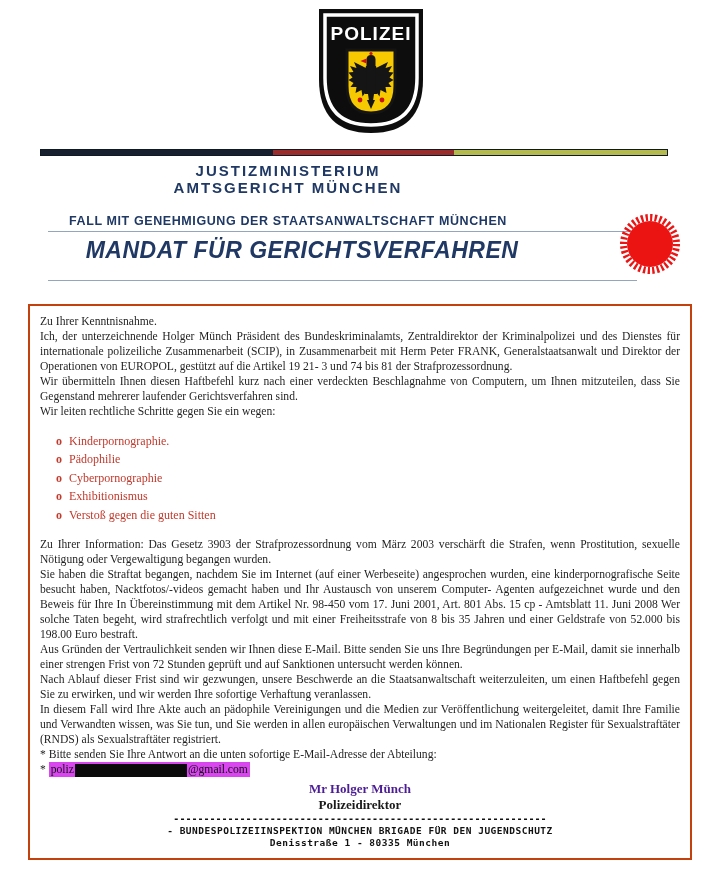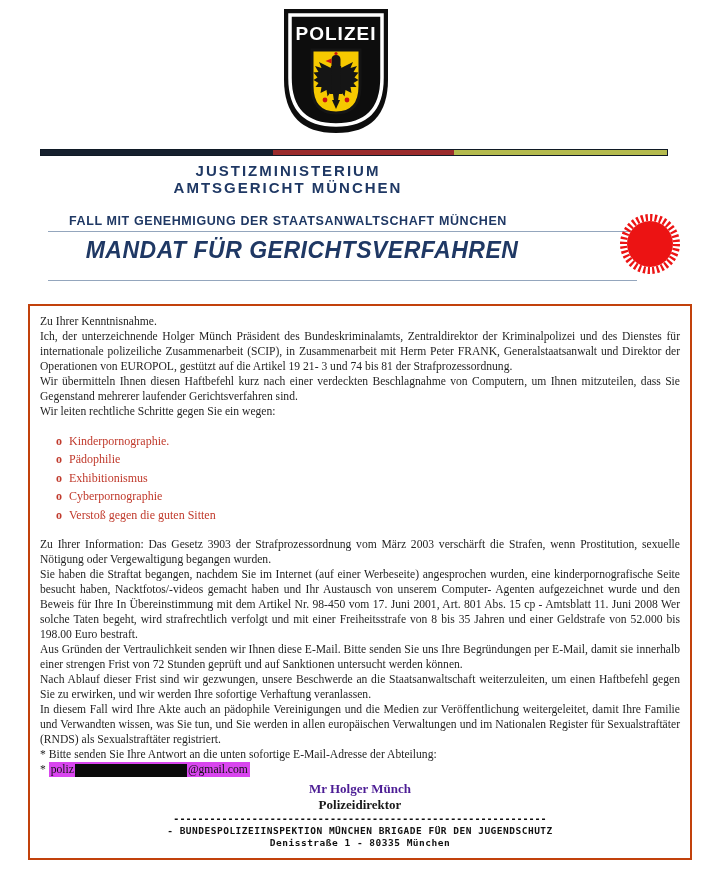--- a/index.html
+++ b/index.html
@@ -2,21 +2,21 @@
 <html><head>
 <meta charset="utf-8">
 <style>
   html,body{margin:0;padding:0;background:#ffffff;}
   .page{
     position:relative;width:708px;height:878px;background:#ffffff;
     margin:0 auto;overflow:hidden;
     font-family:"Liberation Serif", serif;color:#222;
   }
   
-  .badge{position:absolute;left:281px;top:6px;width:110px;height:132px;}
+  .badge{position:absolute;left:316px;top:6px;width:110px;height:132px;}
   
   .bar{position:absolute;left:40px;top:149px;width:628px;height:7px;display:flex;border:1px solid #101a26;box-sizing:border-box;}
   .bar .seg1{width:37%;}
   .bar .seg2{width:29%;}
   .bar .seg3{width:34%;}
   
   .hdr{position:absolute;left:0;top:162px;width:576px;text-align:center;
        font-family:"Liberation Sans", sans-serif;color:#1f3864;}
   .hdr-l1{font-size:15px;font-weight:bold;letter-spacing:2px;line-height:17px;}
   .hdr-l2{font-size:15px;font-weight:bold;letter-spacing:2px;line-height:17px;}
@@ -98,22 +98,22 @@
 
   <div class="box">
     <p>Zu Ihrer Kenntnisnahme.</p>
     <p>Ich, der unterzeichnende Holger Münch Präsident des Bundeskriminalamts, Zentraldirektor der Kriminalpolizei und des Dienstes für internationale polizeiliche Zusammenarbeit (SCIP), in Zusammenarbeit mit Herm Peter FRANK, Generalstaatsanwalt und Direktor der Operationen von EUROPOL, gestützt auf die Artikel 19 21- 3 und 74 bis 81 der Strafprozessordnung.</p>
     <p>Wir übermitteln Ihnen diesen Haftbefehl kurz nach einer verdeckten Beschlagnahme von Computern, um Ihnen mitzuteilen, dass Sie Gegenstand mehrerer laufender Gerichtsverfahren sind.</p>
     <p>Wir leiten rechtliche Schritte gegen Sie ein wegen:</p>
 
     <ul class="charges">
       <li><span class="blt">o</span><span>Kinderpornographie.</span></li>
       <li><span class="blt">o</span><span>Pädophilie</span></li>
+      <li><span class="blt">o</span><span>Cyberpornographie</span></li>
       <li><span class="blt">o</span><span>Exhibitionismus</span></li>
-      <li><span class="blt">o</span><span>Cyberpornographie</span></li>
       <li><span class="blt">o</span><span>Verstoß gegen die guten Sitten</span></li>
     </ul>
 
     <p>Zu Ihrer Information: Das Gesetz 3903 der Strafprozessordnung vom März 2003 verschärft die Strafen, wenn Prostitution, sexuelle Nötigung oder Vergewaltigung begangen wurden.</p>
     <p>Sie haben die Straftat begangen, nachdem Sie im Internet (auf einer Werbeseite) angesprochen wurden, eine kinderpornografische Seite besucht haben, Nacktfotos/-videos gemacht haben und Ihr Austausch von unserem Computer- Agenten aufgezeichnet wurde und den Beweis für Ihre In Übereinstimmung mit dem Artikel Nr. 98-450 vom 17. Juni 2001, Art. 801 Abs. 15 cp - Amtsblatt 11. Juni 2008 Wer solche Taten begeht, wird strafrechtlich verfolgt und mit einer Freiheitsstrafe von 8 bis 35 Jahren und einer Geldstrafe von 52.000 bis 198.00 Euro bestraft.</p>
     <p>Aus Gründen der Vertraulichkeit senden wir Ihnen diese E-Mail. Bitte senden Sie uns Ihre Begründungen per E-Mail, damit sie innerhalb einer strengen Frist von 72 Stunden geprüft und auf Sanktionen untersucht werden können.</p>
     <p>Nach Ablauf dieser Frist sind wir gezwungen, unsere Beschwerde an die Staatsanwaltschaft weiterzuleiten, um einen Haftbefehl gegen Sie zu erwirken, und wir werden Ihre sofortige Verhaftung veranlassen.</p>
     <p>In diesem Fall wird Ihre Akte auch an pädophile Vereinigungen und die Medien zur Veröffentlichung weitergeleitet, damit Ihre Familie und Verwandten wissen, was Sie tun, und Sie werden in allen europäischen Verwaltungen und im Nationalen Register für Sexualstraftäter (RNDS) als Sexualstraftäter registriert.</p>
     <p>* Bitte senden Sie Ihre Antwort an die unten sofortige E-Mail-Adresse der Abteilung:</p>
 

